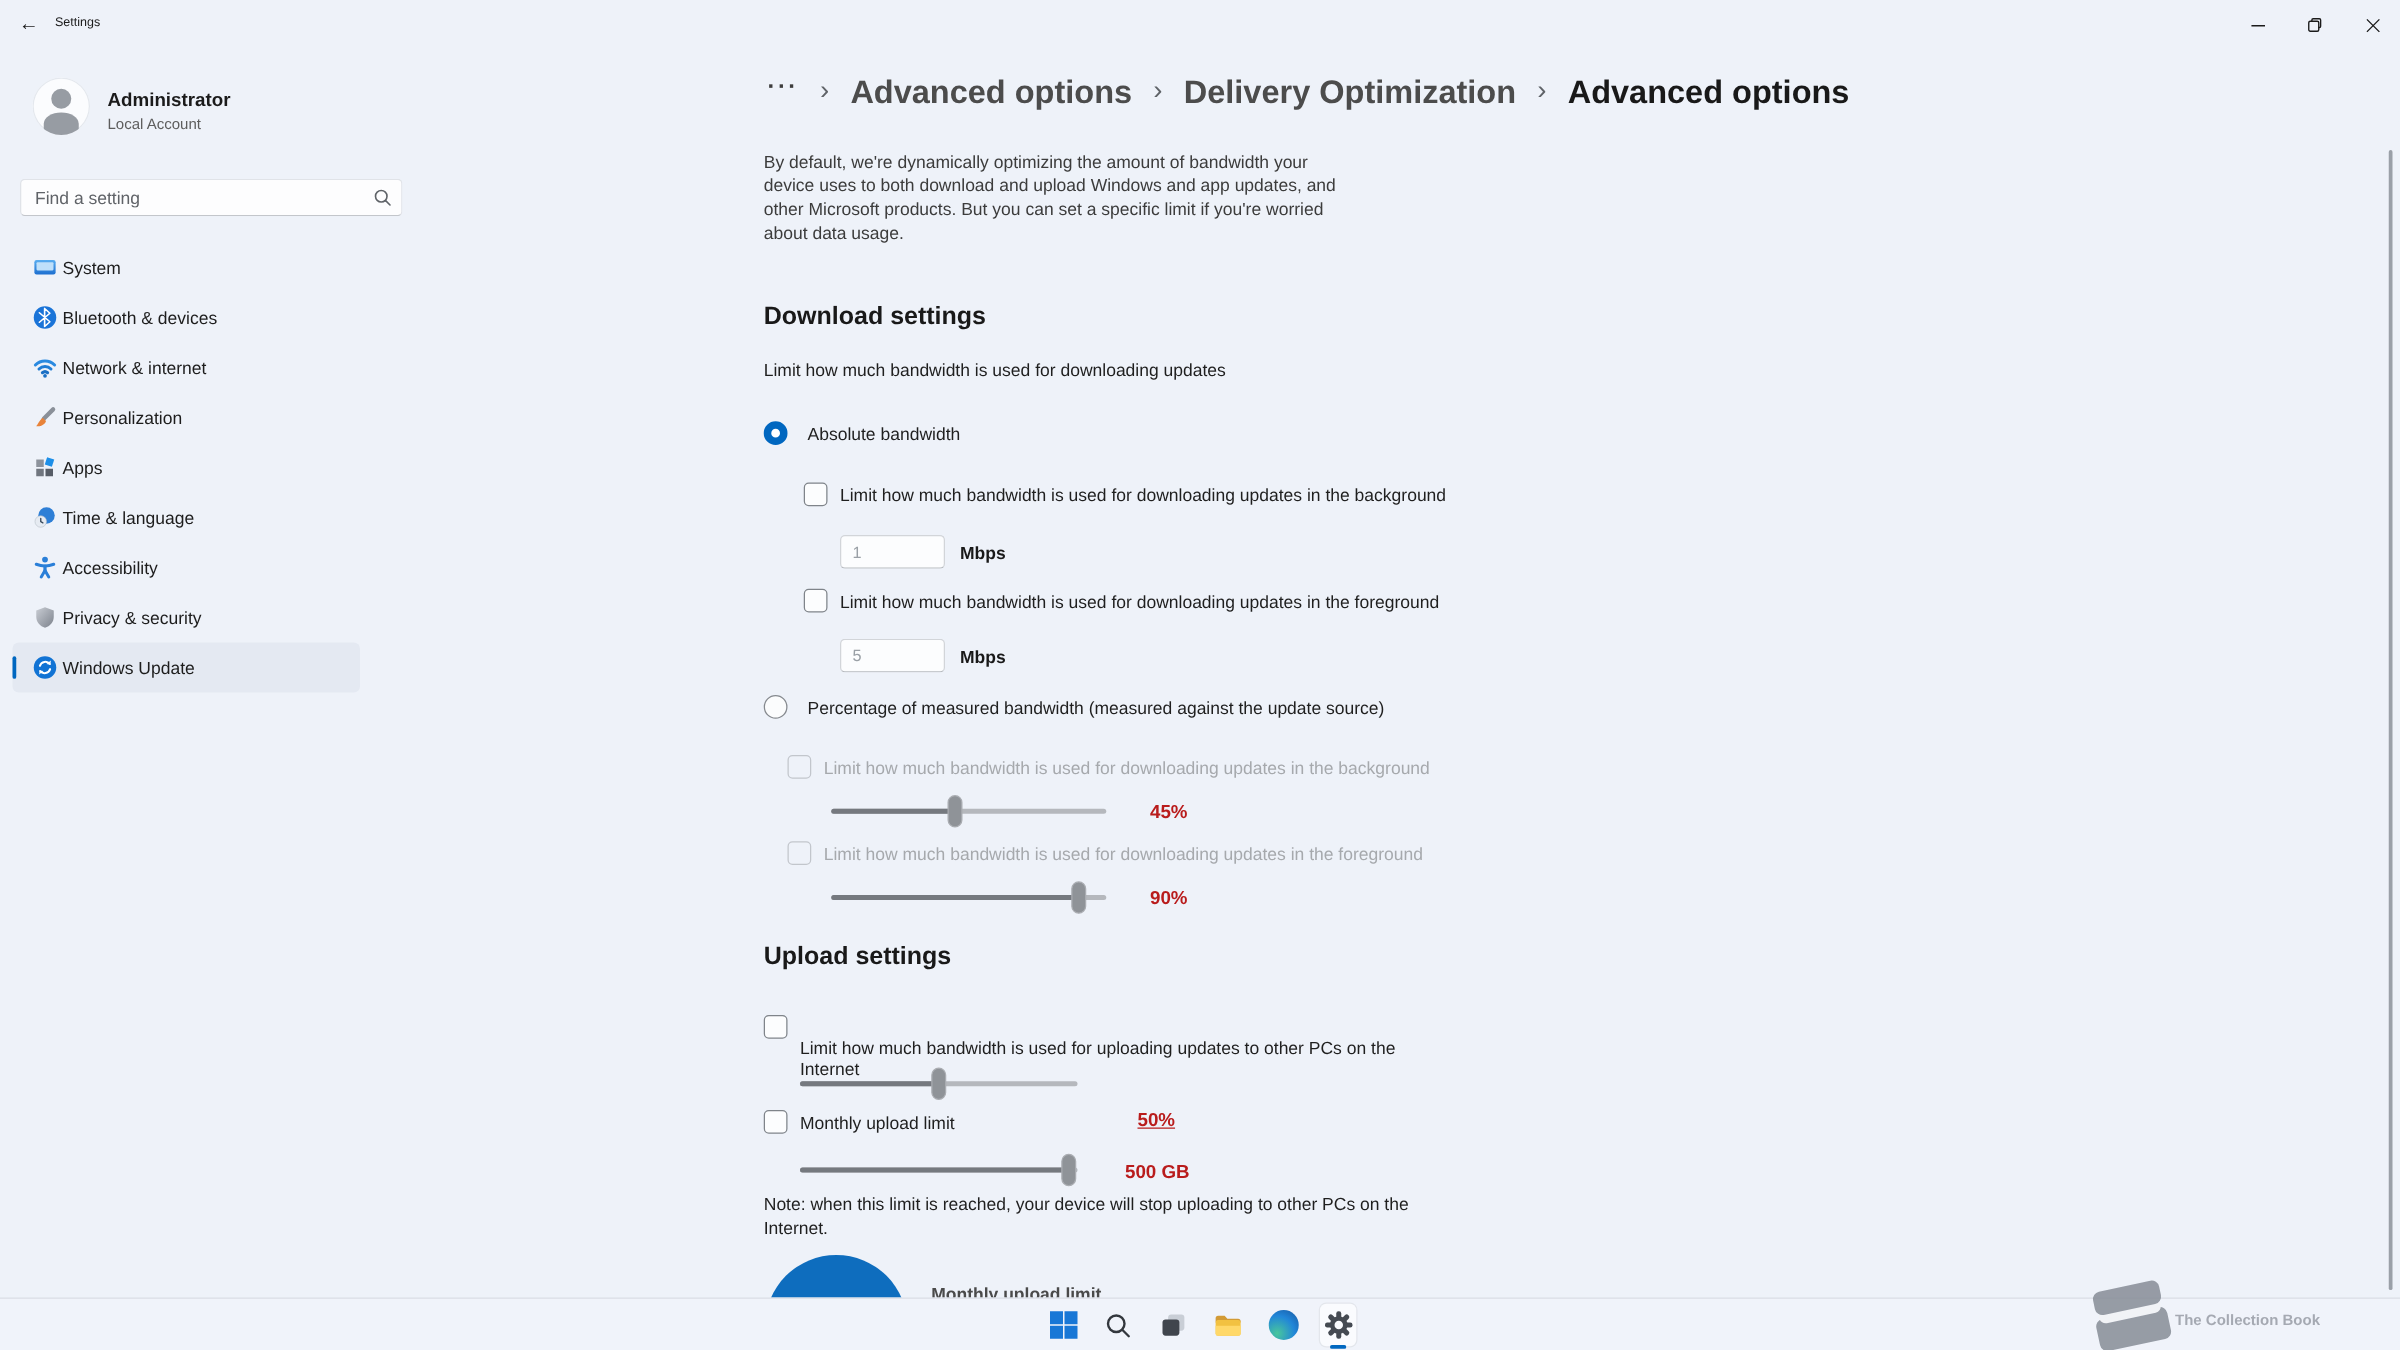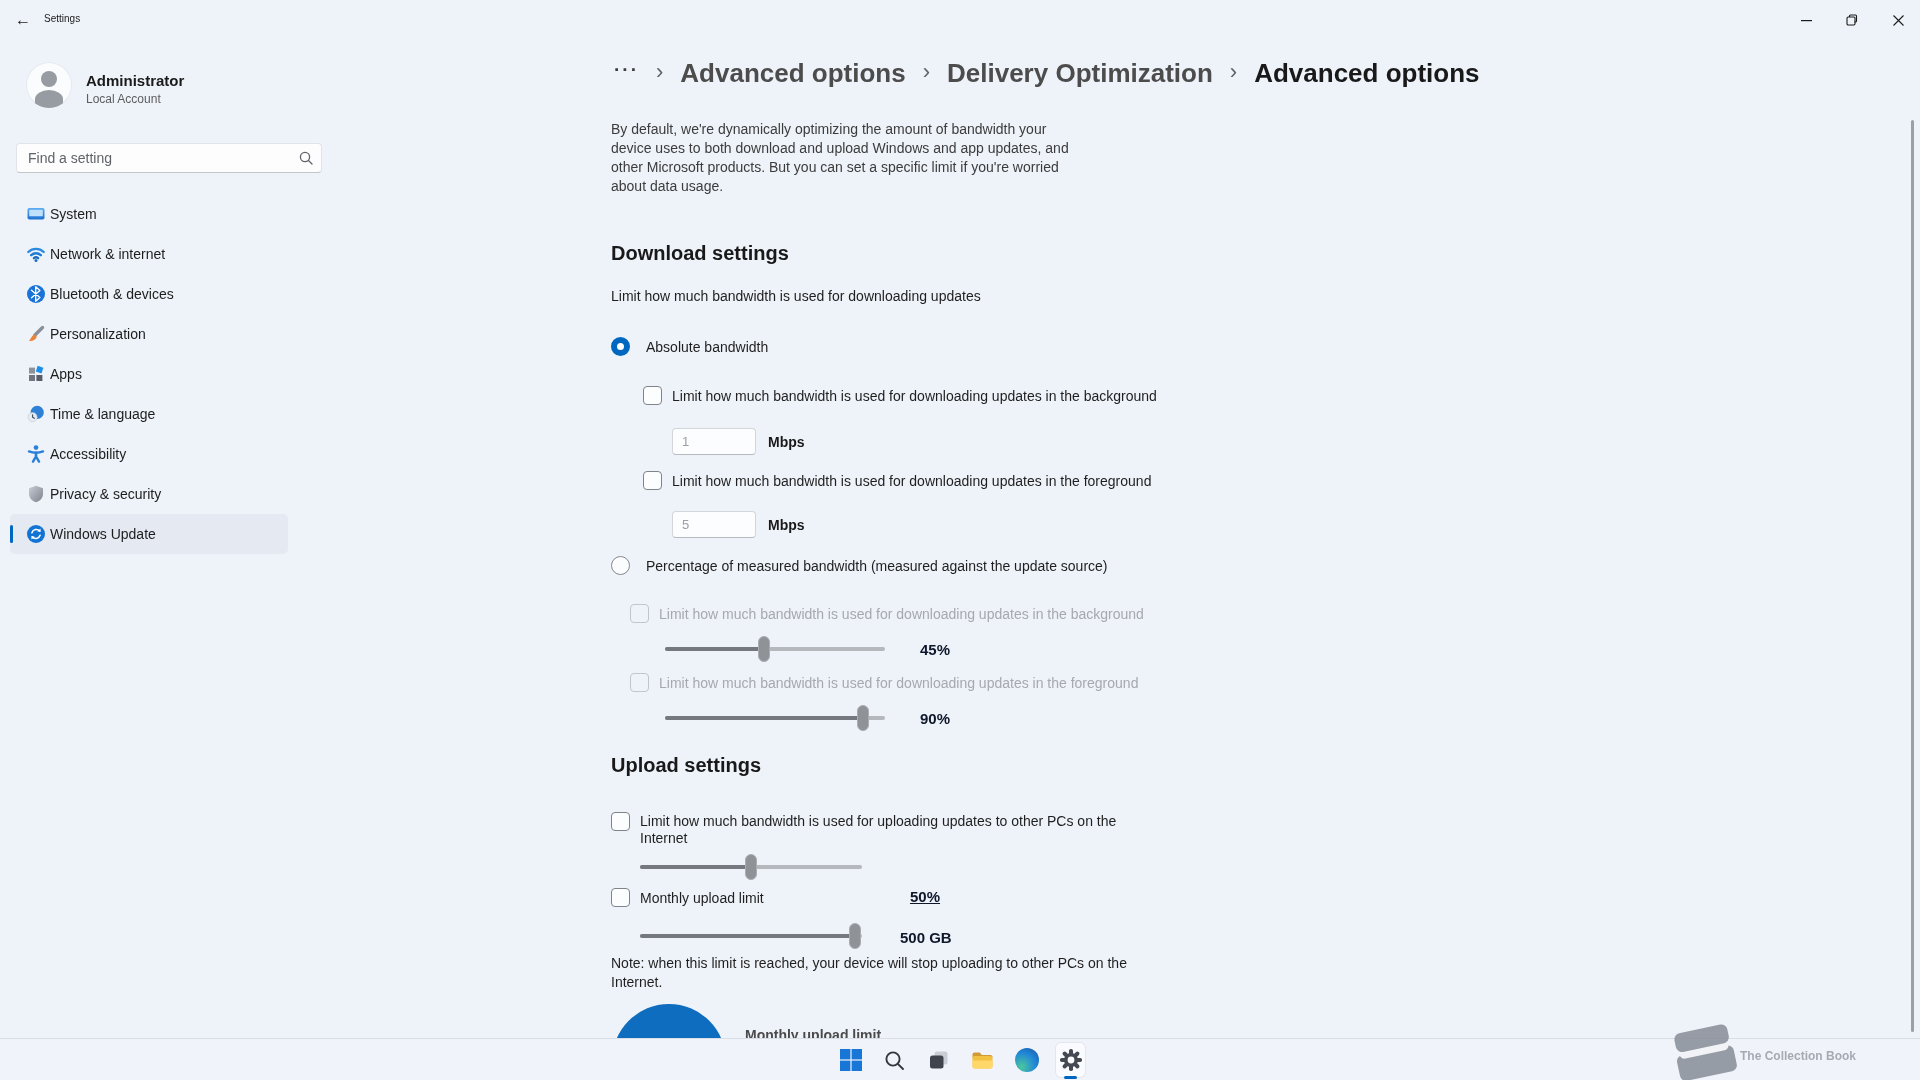--- a/index.html
+++ b/index.html
@@ -54,21 +54,21 @@
   .opt-lbl.cb-lbl { margin-left:10px; }
   .opt-lbl.dis { color:#a6a9ad; }
 
   .num-input { position:absolute; width:84px; height:27px; border:1px solid #d2d5d9; border-bottom-color:#b7babf; border-radius:4px; background:#fcfdfe; color:#9aa0a6; font-size:13px; font-family:inherit; padding:0 0 0 9px; outline:none; }
   .unit { position:absolute; font-size:14px; font-weight:700; color:#191919; }
 
   .slider { position:absolute; height:26px; cursor:pointer; }
   .slider .track { position:absolute; left:0; right:0; top:11px; height:4px; border-radius:2px; background:#b5b8bd; }
   .slider .fill { height:100%; border-radius:2px; background:#75797f; }
   .slider .thumb { position:absolute; top:0; width:12px; height:26px; border-radius:6px; background:#8f9398; border:1px solid #aaadb2; cursor:grab; }
-  .slider-val { position:absolute; font-size:15px; font-weight:600; color:#0f172a; }
+  .slider-val { position:absolute; font-size:15px; font-weight:600; color:#b91c1c; }
 
   .note { position:absolute; left:611px; top:954px; width:558px; font-size:14px; line-height:19px; color:#1f1f1f; }
   .donut { position:absolute; left:612px; top:1004px; width:114px; height:114px; border-radius:50%; background:#0e6dbe; }
   .donut-lbl { position:absolute; left:745px; top:1027px; font-size:14px; font-weight:700; color:#4a4a4a; }
 
   .scrollbar { position:absolute; left:1911px; top:120px; width:3px; height:912px; border-radius:2px; background:#9aa0a8; cursor:pointer; }
 
   
   .taskbar { position:absolute; left:0; bottom:0; width:1920px; height:42px; background:#f0f3fa; border-top:1px solid #d9dde5; z-index:5; }
   .tb-icons { position:absolute; left:836px; top:4px; display:flex; gap:15px; }
@@ -133,37 +133,37 @@
             </linearGradient>
           </defs>
       <rect x="1.5" y="4" width="17" height="11.6" rx="1.8" fill="url(#sg1)"></rect>
           <rect x="3.2" y="5.7" width="13.6" height="6.6" rx="0.8" fill="#bfe0fa"></rect>
         </svg>
     </span>
     <span class="lbl">System</span>
   </div>
   <div class="nav-item">
     <span class="ico">
+      <svg width="20" height="20" viewBox="0 0 20 20">
+          <circle cx="10" cy="10" r="9" fill="#1a74d8"></circle>
+      <path d="M9.7 2.8 v14.4 M9.7 2.8 l4.2 3.8 -8.4 7.2 M9.7 17.2 l4.2 -3.8 -8.4 -7.2" stroke="#fff" stroke-width="1.3" fill="none" stroke-linejoin="round" stroke-linecap="round"></path>
+        </svg>
+    </span>
+    <span class="lbl">Bluetooth &amp; devices</span>
+  </div>
+  <div class="nav-item">
+    <span class="ico">
       <svg width="20" height="20" viewBox="0 0 20 20" fill="none" stroke-linecap="round">
       <path d="M2.3 8.0 a11 11 0 0 1 15.4 0" stroke="#2a8ae0" stroke-width="2.4"></path>
       <path d="M5.2 11.2 a7 7 0 0 1 9.6 0" stroke="#1f7cd4" stroke-width="2.4"></path>
       <path d="M7.9 14.2 a3.2 3.2 0 0 1 4.2 0" stroke="#1a6fc4" stroke-width="2.4"></path>
       <circle cx="10" cy="16.6" r="1.5" fill="#1a6fc4"></circle>
         </svg>
     </span>
     <span class="lbl">Network &amp; internet</span>
-  </div>
-  <div class="nav-item">
-    <span class="ico">
-      <svg width="20" height="20" viewBox="0 0 20 20">
-          <circle cx="10" cy="10" r="9" fill="#1a74d8"></circle>
-      <path d="M9.7 2.8 v14.4 M9.7 2.8 l4.2 3.8 -8.4 7.2 M9.7 17.2 l4.2 -3.8 -8.4 -7.2" stroke="#fff" stroke-width="1.3" fill="none" stroke-linejoin="round" stroke-linecap="round"></path>
-        </svg>
-    </span>
-    <span class="lbl">Bluetooth &amp; devices</span>
   </div>
   <div class="nav-item">
     <span class="ico">
       <svg width="20" height="20" viewBox="0 0 20 20">
       <line x1="16.5" y1="3.5" x2="9" y2="11" stroke="#8a9099" stroke-width="3.4" stroke-linecap="round"></line>
       <path d="M8.2 10.2 L10.8 12.8 C10 15.8 6.2 17.6 3 16.9 C4.6 15.4 4.8 13 8.2 10.2 Z" fill="#e8833a"></path>
         </svg>
     </span>
     <span class="lbl">Personalization</span>
   </div>
@@ -287,21 +287,21 @@
       <div class="fill" style="width:90%;"></div>
     </div>
   <div class="thumb" style="left:192px;"></div>
 </div>
 <div class="slider-val" style="left:920px; top:710px;">90%</div>
 
 <div class="h-section" style="left:611px; top:754px;">Upload settings</div>
 
 <div class="opt-row" style="left:611px; top:812px; align-items:flex-start;">
   <div class="checkbox"></div>
-  <span class="opt-lbl cb-lbl" style="white-space:normal; width:516px; line-height:17px; margin-top:1px;">Limit how much bandwidth is used for uploading updates to other PCs on the Internet</span>
+  <span class="opt-lbl cb-lbl" style="white-space:normal; width:516px; line-height:17px; margin-top:18px;">Limit how much bandwidth is used for uploading updates to other PCs on the Internet</span>
 </div>
 <div class="slider" style="left:640px; top:854px; width:222px;">
   <div class="track">
       <div class="fill" style="width:50%;"></div>
     </div>
   <div class="thumb" style="left:105px;"></div>
 </div>
 <div class="slider-val" style="left:910px; top:888px;text-decoration:underline;">50%</div>
 
 <div class="opt-row" style="left:611px; top:888px;">

